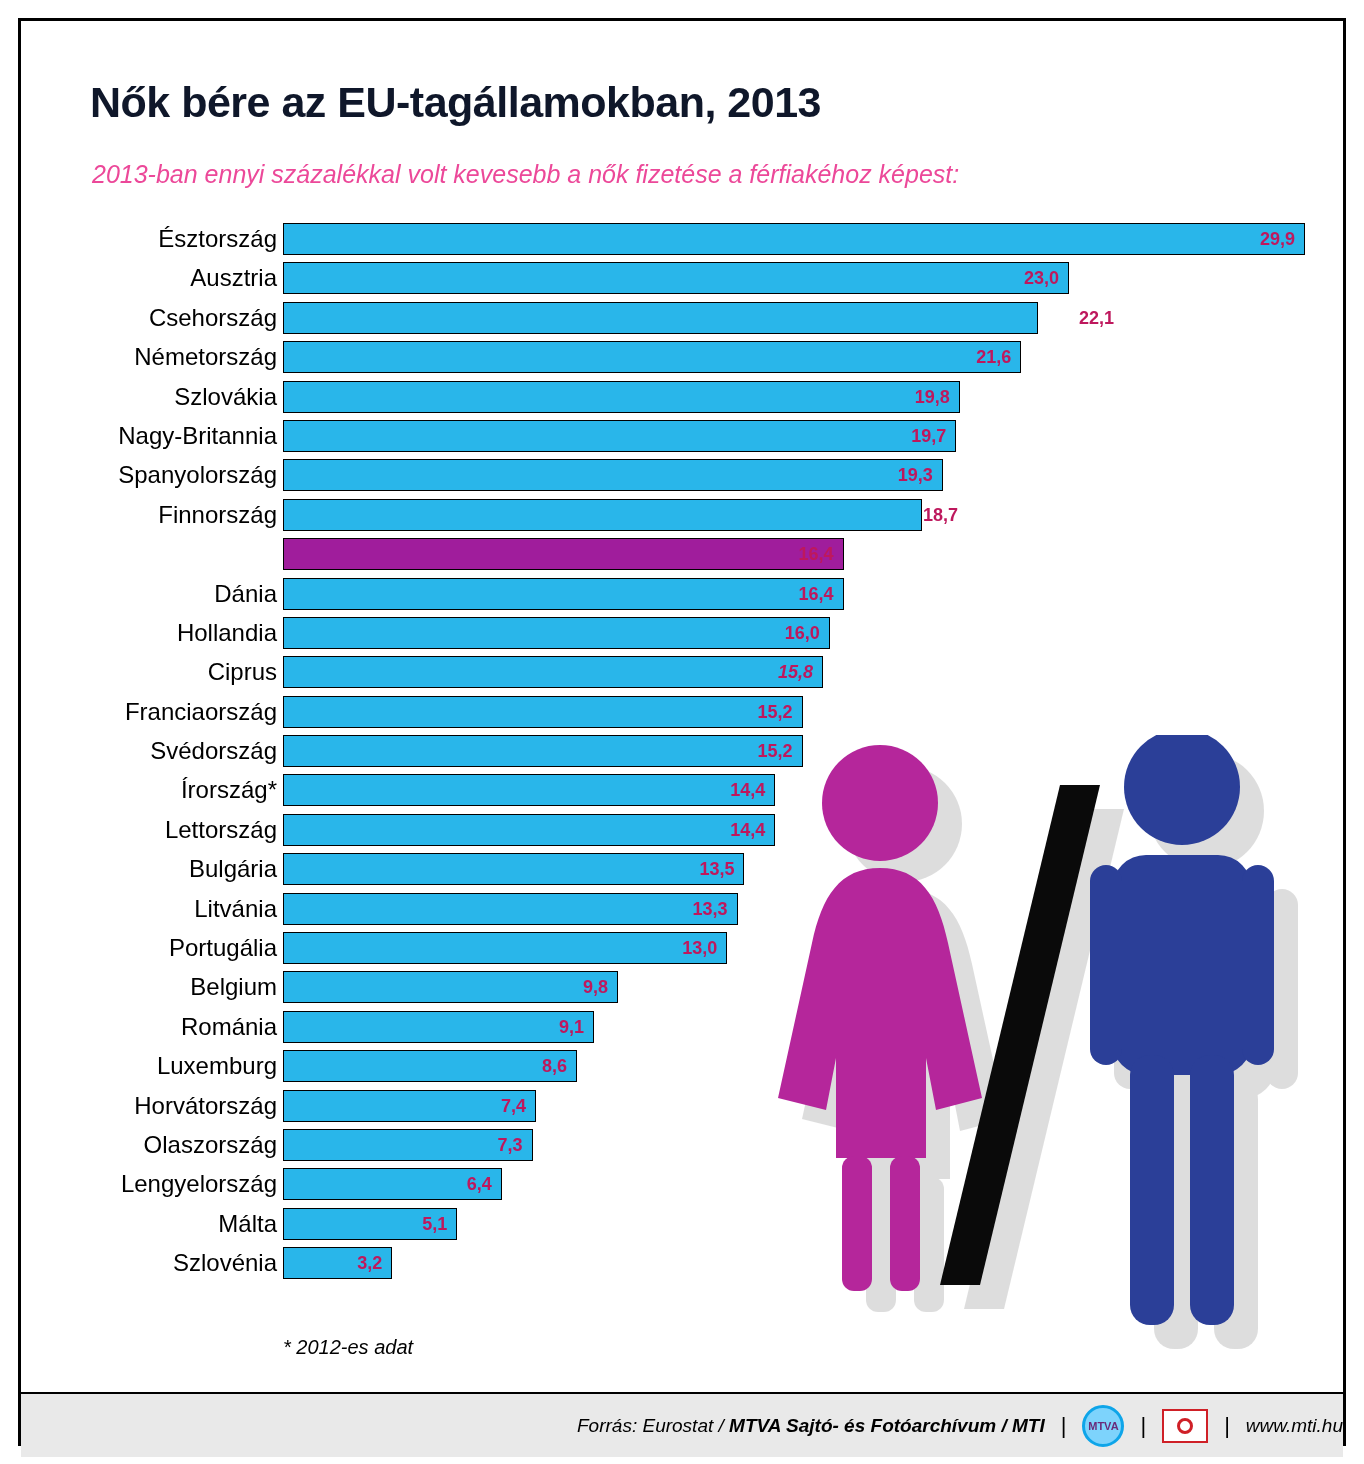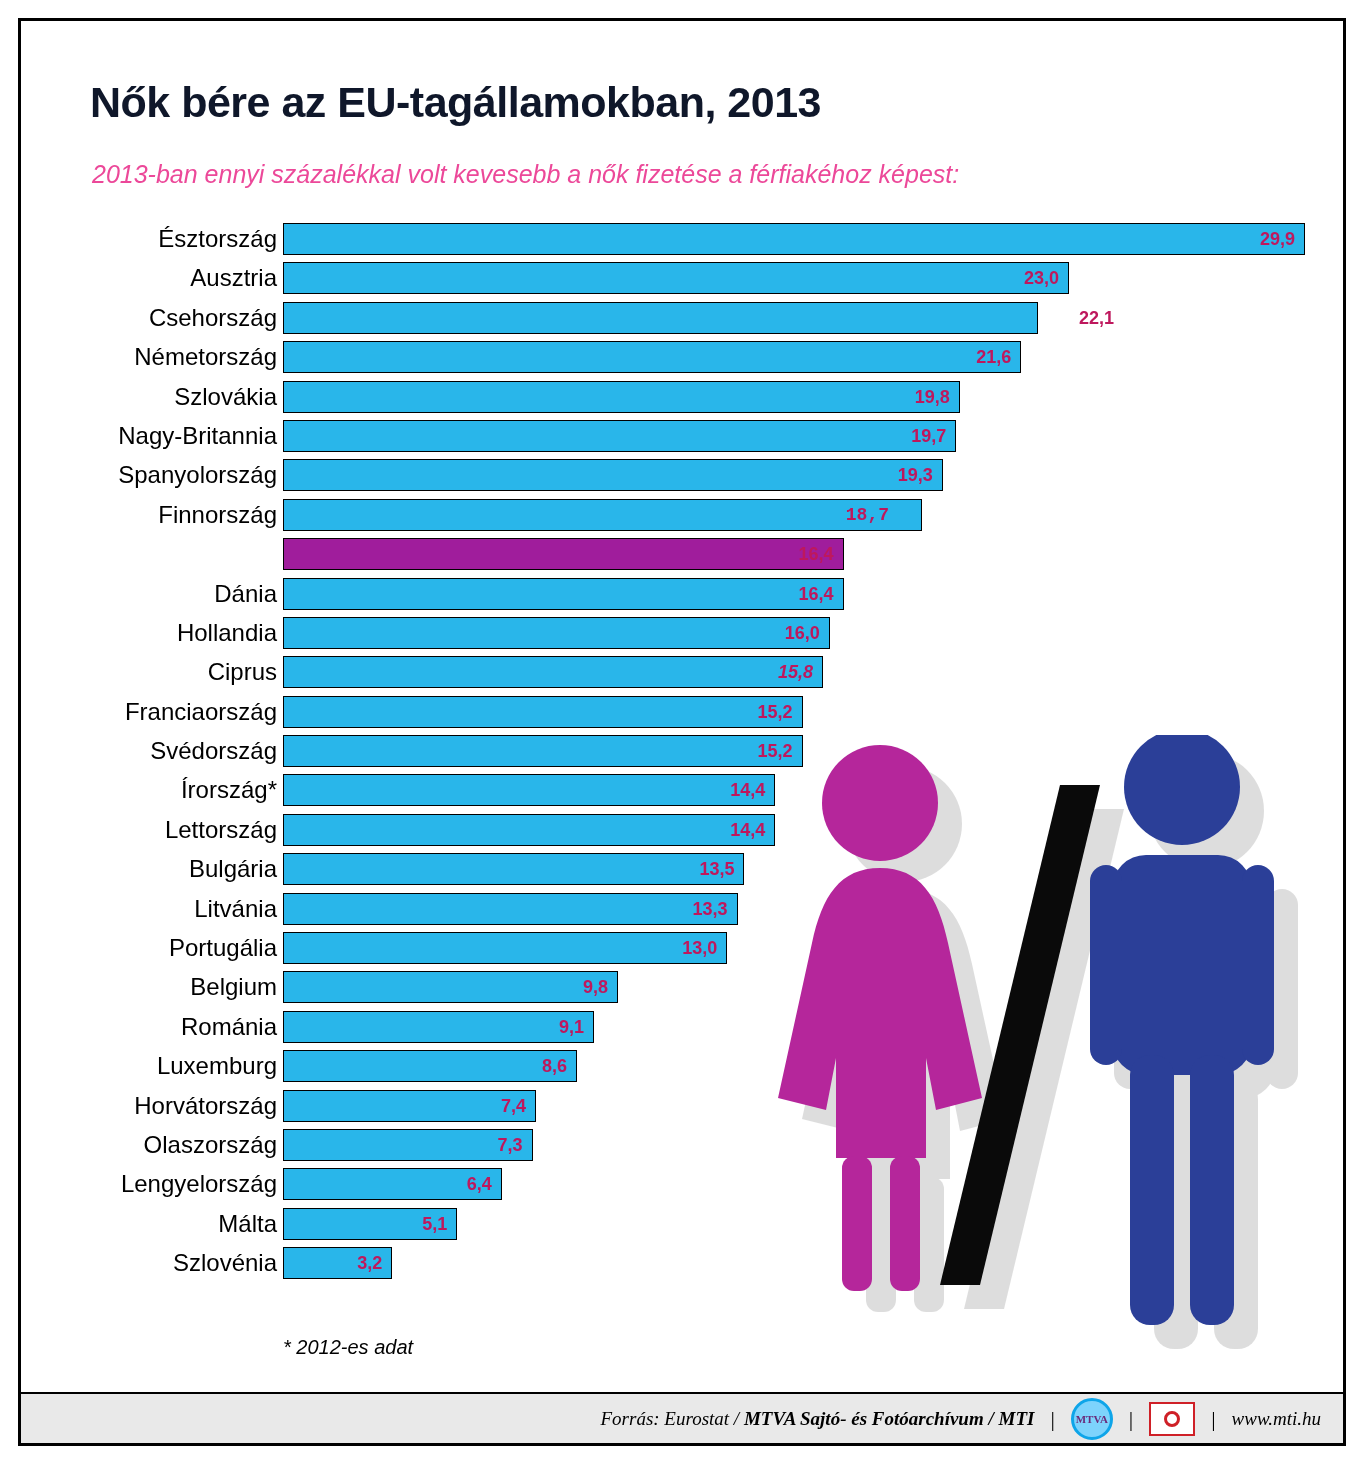--- a/index.html
+++ b/index.html
@@ -109,30 +109,28 @@
     top: 735px;
     width: 580px;
     height: 640px;
   }
   
   .source-bar {
     position: absolute;
     left: 21px;
     top: 1392px;
     width: 1322px;
-    height: 51px;
+    height: 65px;
     background: #e9e9e9;
     border-top: 2px solid #000000;
     box-sizing: border-box;
     display: flex;
     align-items: center;
     justify-content: flex-end;
-    padding-right: 22px;
     gap: 14px;
-    font-family: Liberation Serif, serif;
   }
   .source-text {
     font-size: 19px;
     font-style: italic;
     color: #000000;
   }
   .source-text b { font-style: italic; }
   .sep {
     font-size: 22px;
     color: #000000;
@@ -235,21 +233,21 @@
         <div class="value" style="left: 894.358px; width: 52px; text-align: right;">19,7</div>
       </div>
       <div class="row">
         <div class="label">Spanyolország</div>
         <div class="bar" style="width: 659.686px;"></div>
         <div class="value" style="left: 880.686px; width: 52px; text-align: right;">19,3</div>
       </div>
       <div class="row">
         <div class="label">Finnország</div>
         <div class="bar" style="width: 639.177px;"></div>
-        <div class="value" style="left: 837px; width: 52px; text-align: right; font-family: Liberation Mono, monospace;">18,7</div>
+        <div class="value" style="left: 906px; width: 52px; text-align: right;">18,7</div>
       </div>
       <div class="row eu">
         <div class="bar" style="width: 560.562px;"></div>
         <div class="value" style="left: 781.562px; width: 52px; text-align: right;">16,4</div>
       </div>
       <div class="row">
         <div class="label">Dánia</div>
         <div class="bar" style="width: 560.562px;"></div>
         <div class="value" style="left: 781.562px; width: 52px; text-align: right;">16,4</div>
       </div>

